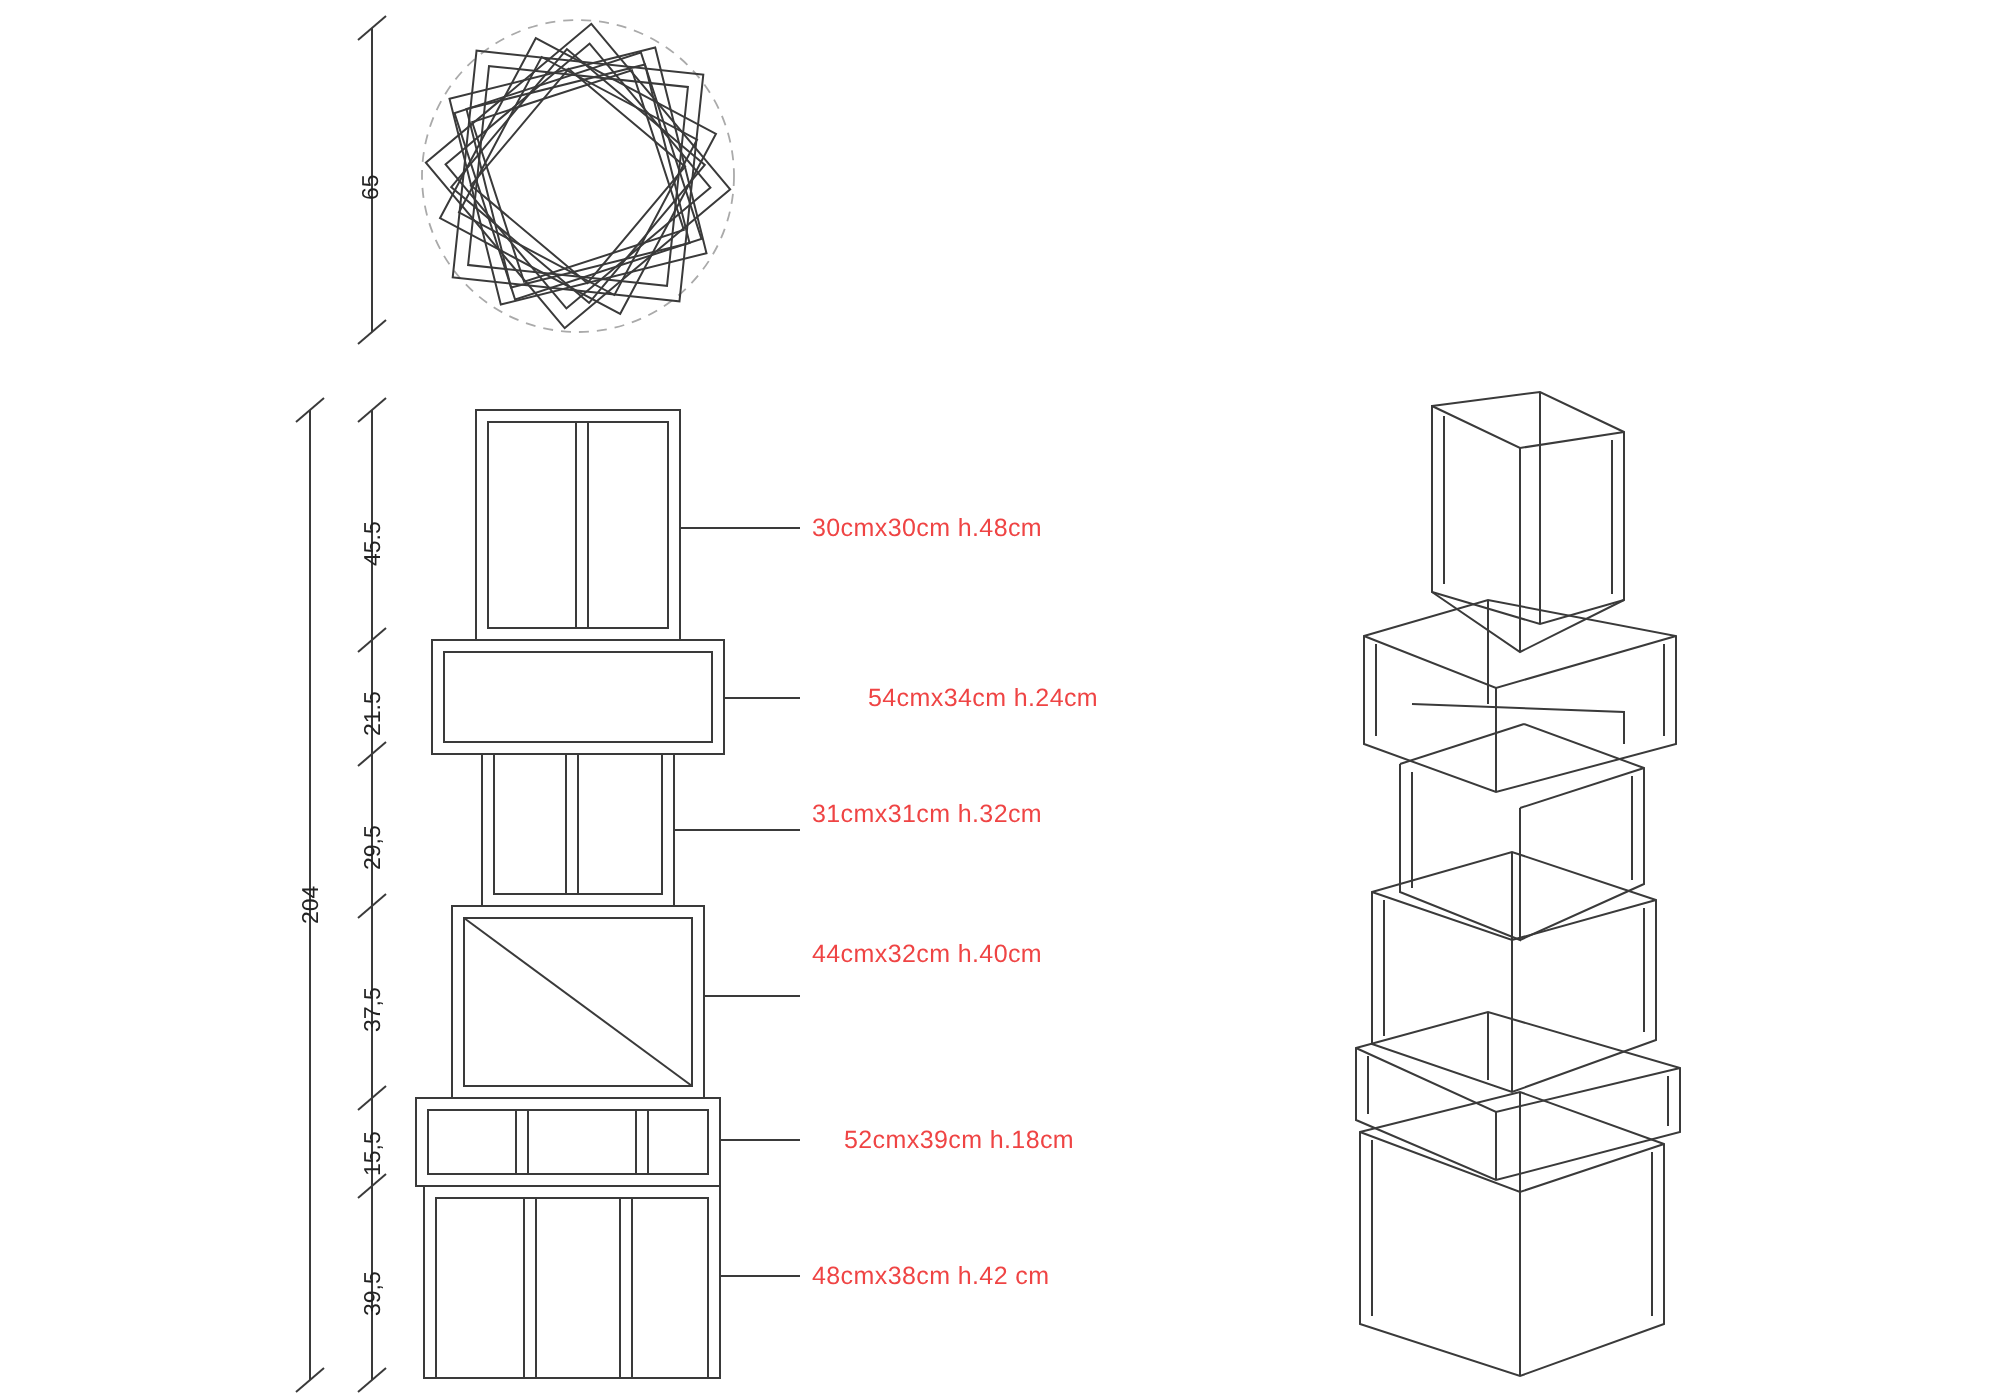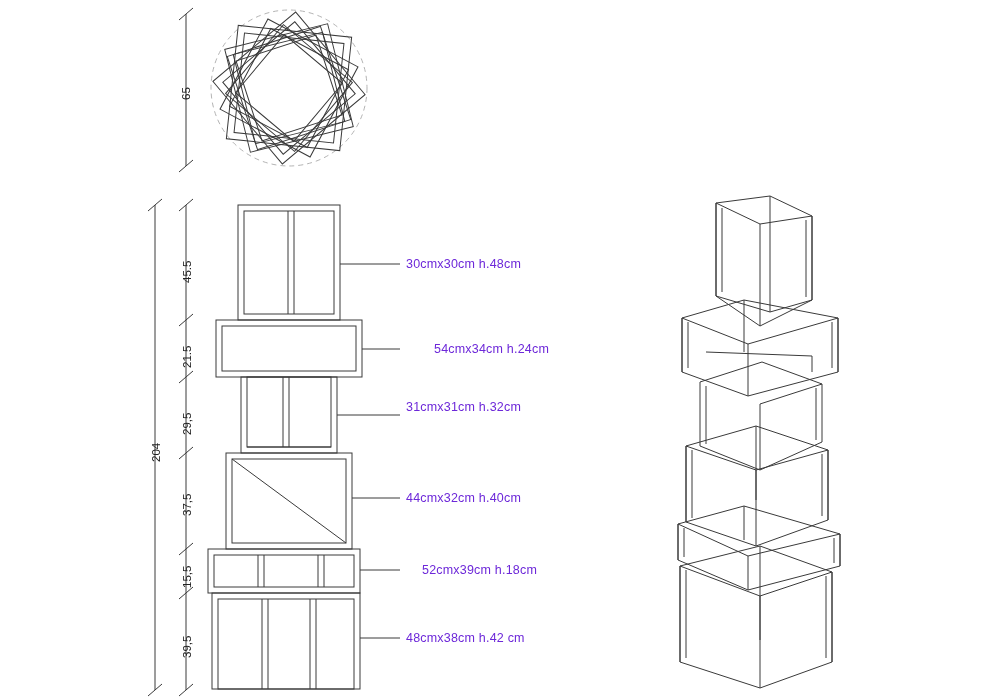--- a/index.html
+++ b/index.html
@@ -19,21 +19,21 @@
     position: absolute;
     left: 0;
     top: 0;
     width: 1000px;
     height: 700px;
   }
   .lbl {
     position: absolute;
     font-family: "Liberation Sans", sans-serif;
     font-size: 12.5px;
-    color: #6d28d9;
+    color: #ef4444;
     white-space: nowrap;
     letter-spacing: 0.2px;
   }
   .dim {
     position: absolute;
     font-family: "Liberation Sans", sans-serif;
     font-size: 11.5px;
     color: #222222;
     white-space: nowrap;
     transform-origin: 0 0;
@@ -240,17 +240,17 @@
   <div class="dim vert" style="left:181px; top:283px;">45.5</div>
   <div class="dim vert" style="left:181px; top:368px;">21.5</div>
   <div class="dim vert" style="left:181px; top:435px;">29,5</div>
   <div class="dim vert" style="left:181px; top:516px;">37,5</div>
   <div class="dim vert" style="left:181px; top:588px;">15,5</div>
   <div class="dim vert" style="left:181px; top:658px;">39,5</div>
 
   <div class="lbl" style="left:406px; top:257px;">30cmx30cm h.48cm</div>
   <div class="lbl" style="left:406px; top:342px;margin-left:28px;">54cmx34cm h.24cm</div>
   <div class="lbl" style="left:406px; top:400px;">31cmx31cm h.32cm</div>
-  <div class="lbl" style="left:406px; top:491px;">44cmx32cm h.40cm</div>
+  <div class="lbl" style="left:406px; top:470px;">44cmx32cm h.40cm</div>
   <div class="lbl" style="left:406px; top:563px;margin-left:16px;">52cmx39cm h.18cm</div>
   <div class="lbl" style="left:406px; top:631px;">48cmx38cm h.42 cm</div>
 
 </div>
 
 </body></html>

